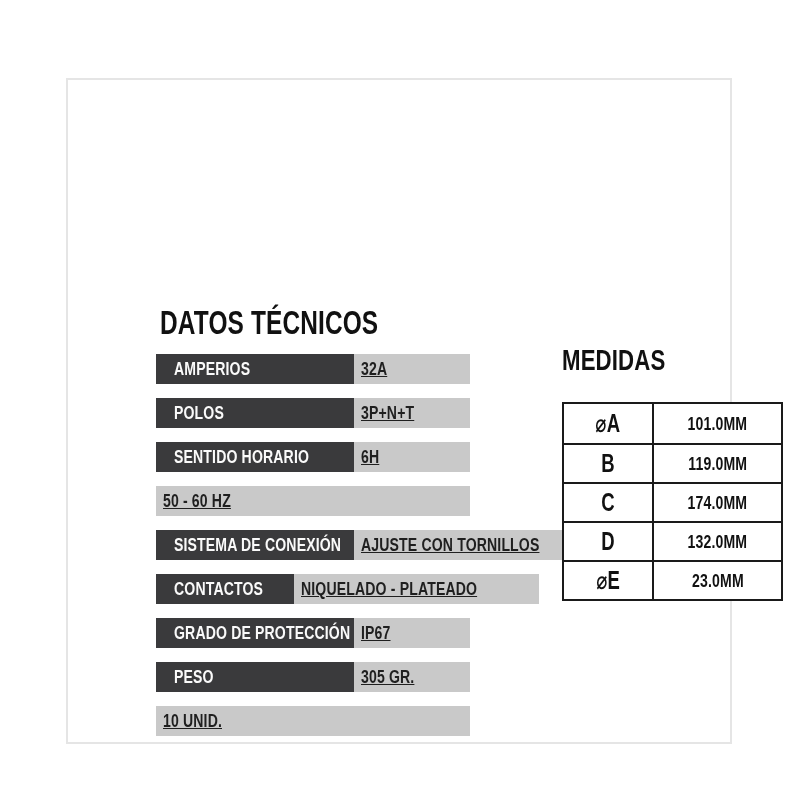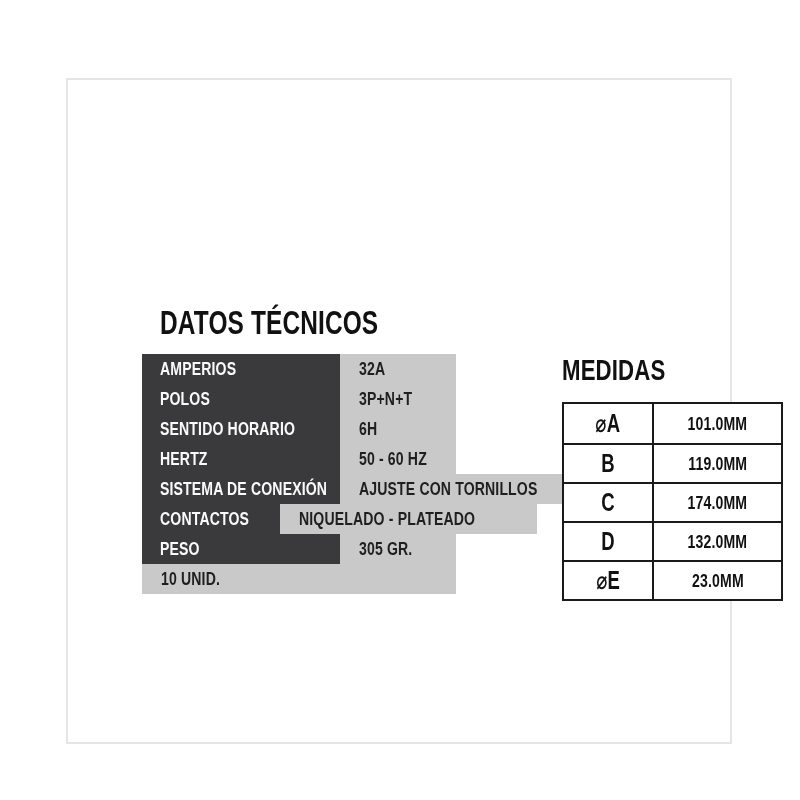--- a/index.html
+++ b/index.html
@@ -48,25 +48,26 @@
     left: 92px;
     top: 226px;
     margin: 0;
     font-size: 33px;
     line-height: 34px;
     font-weight: bold;
     color: var(--heading-text, #111111);
   }
   .spec-table {
     position: absolute;
-    left: 74px;
+    left: 88px;
     top: 274px;
     width: 314px;
     display: flex;
     flex-direction: column;
+    gap: 14px;
   }
   .spec-row {
     display: flex;
     height: 30px;
   }
   .spec-label {
     width: 198px;
     box-sizing: border-box;
     background: var(--spec-label-bg, #3a3a3c);
     color: var(--spec-label-text, #fafafa);
@@ -76,28 +77,29 @@
     font-size: 19px;
     font-weight: bold;
   }
   .spec-value {
     flex: 1;
     box-sizing: border-box;
     background: var(--spec-value-bg, #c9c9c9);
     color: var(--spec-value-text, #1f1f1f);
     display: flex;
     align-items: center;
-    padding-left: 19px;
+    padding-left: 7px;
     font-size: 19px;
     font-weight: bold;
+    text-decoration: underline;
   }
   .medidas-title {
     position: absolute;
     left: 494px;
-    top: 274px;
+    top: 264px;
     margin: 0;
     font-size: 30px;
     line-height: 32px;
     font-weight: bold;
     color: var(--heading-text, #111111);
   }
   .mtable {
     position: absolute;
     left: 494px;
     top: 322px;
@@ -163,41 +165,46 @@
       </div>
       <div class="spec-row">
         <div class="spec-label">
             <span class="cond">SENTIDO HORARIO</span>
           </div>
         <div class="spec-value">
             <span class="cond">6H</span>
           </div>
       </div>
       <div class="spec-row">
-        <div class="spec-label">
-            <span class="cond">HERTZ</span>
-          </div>
         <div class="spec-value">
             <span class="cond">50 - 60 HZ</span>
           </div>
       </div>
       <div class="spec-row">
         <div class="spec-label">
             <span class="cond">SISTEMA DE CONEXIÓN</span>
           </div>
         <div class="spec-value">
             <span class="cond">AJUSTE CON TORNILLOS</span>
           </div>
       </div>
       <div class="spec-row">
         <div class="spec-label">
             <span class="cond">CONTACTOS</span>
           </div>
         <div class="spec-value">
             <span class="cond">NIQUELADO - PLATEADO</span>
+          </div>
+      </div>
+      <div class="spec-row">
+        <div class="spec-label">
+            <span class="cond">GRADO DE PROTECCIÓN</span>
+          </div>
+        <div class="spec-value">
+            <span class="cond">IP67</span>
           </div>
       </div>
       <div class="spec-row">
         <div class="spec-label">
             <span class="cond">PESO</span>
           </div>
         <div class="spec-value">
             <span class="cond">305 GR.</span>
           </div>
       </div>

